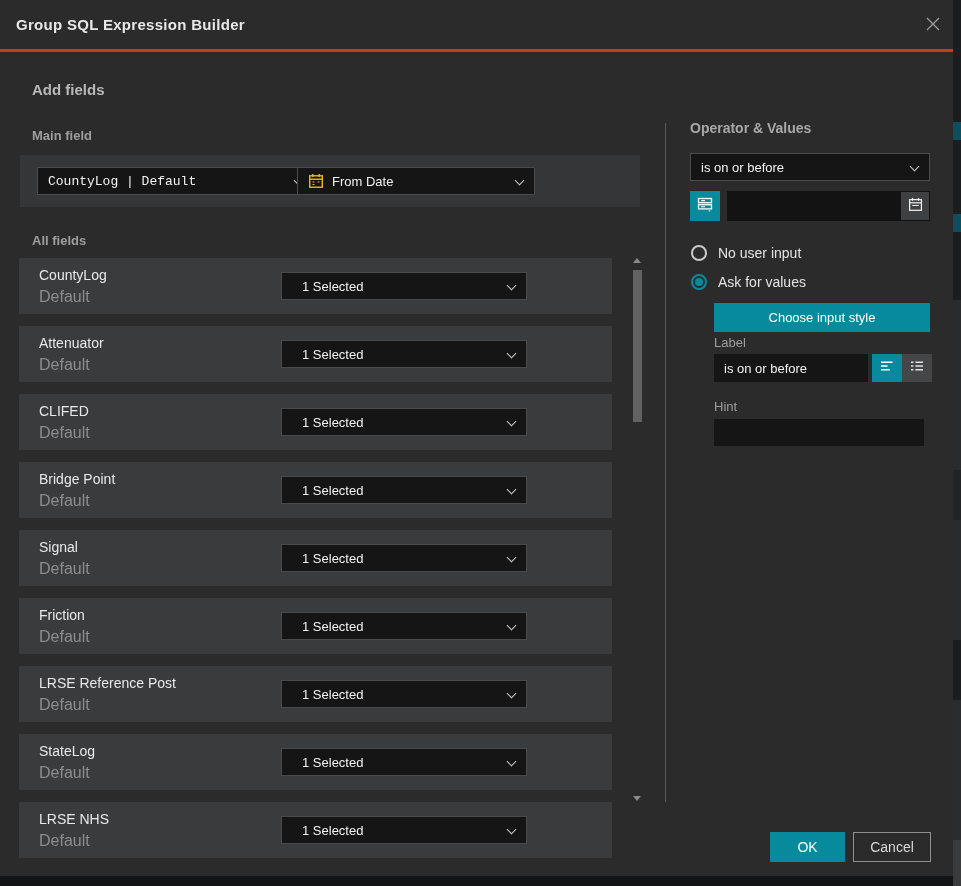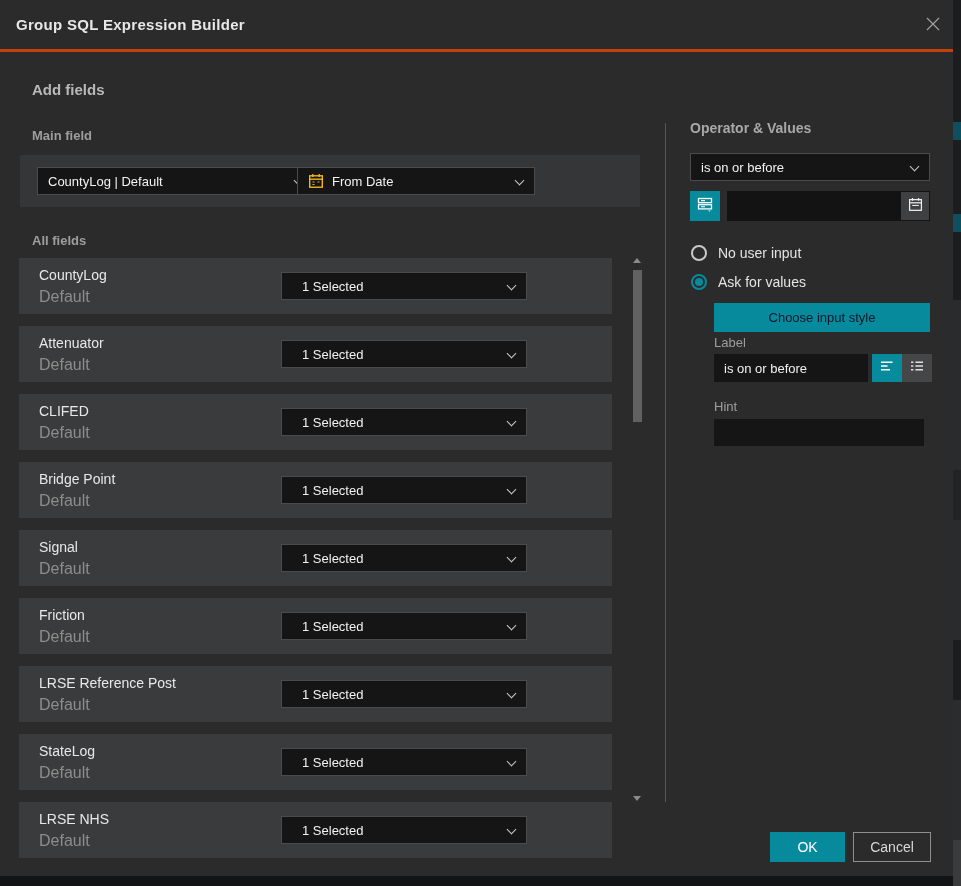--- a/index.html
+++ b/index.html
@@ -24,21 +24,21 @@
   .h-sub { font-size:13px; font-weight:bold; color:#9e9e9e; }
   .h-main { position:absolute; left:32px; top:128px; }
   .h-all  { position:absolute; left:32px; top:233px; }
 
   
   .select { background:#151515; border:1px solid #4b4b4b; height:28px; display:flex; align-items:center; padding:0 26px 0 10px; color:#f2f2f2; font-size:13px; position:relative; cursor:pointer; white-space:nowrap; overflow:hidden; }
   .chev { position:absolute; right:11px; top:9px; width:7px; height:7px; border-right:1.5px solid #c9c9c9; border-bottom:1.5px solid #c9c9c9; transform:rotate(45deg); }
 
   
   .main-panel { position:absolute; left:20px; top:155px; width:620px; height:52px; background:#353637; }
-  .sel-layer { position:absolute; left:17px; top:12px; width:277px; }
+  .sel-layer { position:absolute; left:17px; top:12px; width:277px;font-family:Liberation Mono, monospace; }
   .sel-field { position:absolute; left:277px; top:12px; width:238px; }
   .sel-field .ftext { margin-left:8px; }
 
   
   .list { position:absolute; left:19px; top:258px; width:593px; display:flex; flex-direction:column; gap:12px; }
   .row { position:relative; height:56px; background:#3a3b3c; }
   .fname { position:absolute; left:20px; top:9px; font-size:14px; color:#e8e8e8; }
   .fsub  { position:absolute; left:20px; top:30px; font-size:16px; color:#8d8d8d; }
   .row-select { position:absolute; left:262px; top:14px; width:246px;padding-left:20px; }
 
@@ -57,21 +57,21 @@
   .uniq-btn { position:absolute; left:0; top:191px; width:30px; height:30px; background:var(--accent); display:flex; align-items:center; justify-content:center; cursor:pointer; color:#fff; }
   .val-input { position:absolute; left:37px; top:191px; width:203px; height:30px; background:#131313; border:none; outline:none; color:#f2f2f2; font-size:13px; padding:0 34px 0 10px; font-family:inherit; }
   .cal-btn { position:absolute; left:211px; top:192px; width:28px; height:28px; background:#3f4041; display:flex; align-items:center; justify-content:center; cursor:pointer; color:#f0f0f0; }
 
   .radio-row { position:absolute; left:1px; display:flex; align-items:center; gap:11px; color:#e4e4e4; font-size:14px; cursor:pointer; }
   .r1 { top:245px; } .r2 { top:274px; }
   .radio-circle { width:16px; height:16px; border-radius:50%; border:2px solid #c9c9c9; flex:0 0 auto; position:relative; }
   .radio-circle.sel { border-color:var(--accent); }
   .radio-circle.sel::after { content:""; position:absolute; left:2px; top:2px; width:8px; height:8px; border-radius:50%; background:var(--accent); }
 
-  .choose-btn { position:absolute; left:24px; top:303px; width:216px; height:29px; background:var(--accent); color:#0f172a; font-size:13px; text-align:center; line-height:29px; cursor:pointer; font-family:inherit; border:none; }
+  .choose-btn { position:absolute; left:24px; top:303px; width:216px; height:29px; background:var(--accent); color:#ffffff; font-size:13px; text-align:center; line-height:29px; cursor:pointer; font-family:inherit; border:none; }
 
   .label-label { position:absolute; left:24px; top:335px; font-size:13px; color:#9e9e9e; }
   .label-input { position:absolute; left:24px; top:354px; width:154px; height:28px; background:#151515; border:none; outline:none; color:#f2f2f2; font-size:13px; padding:0 10px; font-family:inherit; }
   .style-btns { position:absolute; left:182px; top:354px; display:flex; }
   .sbtn { width:30px; height:28px; display:flex; align-items:center; justify-content:center; cursor:pointer; color:#fff; }
   .sbtn.active { background:var(--accent); }
   .sbtn.inactive { background:#454647; color:#e2e2e2; }
 
   .hint-label { position:absolute; left:24px; top:399px; font-size:13px; color:#9e9e9e; }
   .hint-input { position:absolute; left:24px; top:419px; width:210px; height:27px; background:#151515; border:none; outline:none; color:#f2f2f2; font-size:13px; padding:0 10px; font-family:inherit; }

